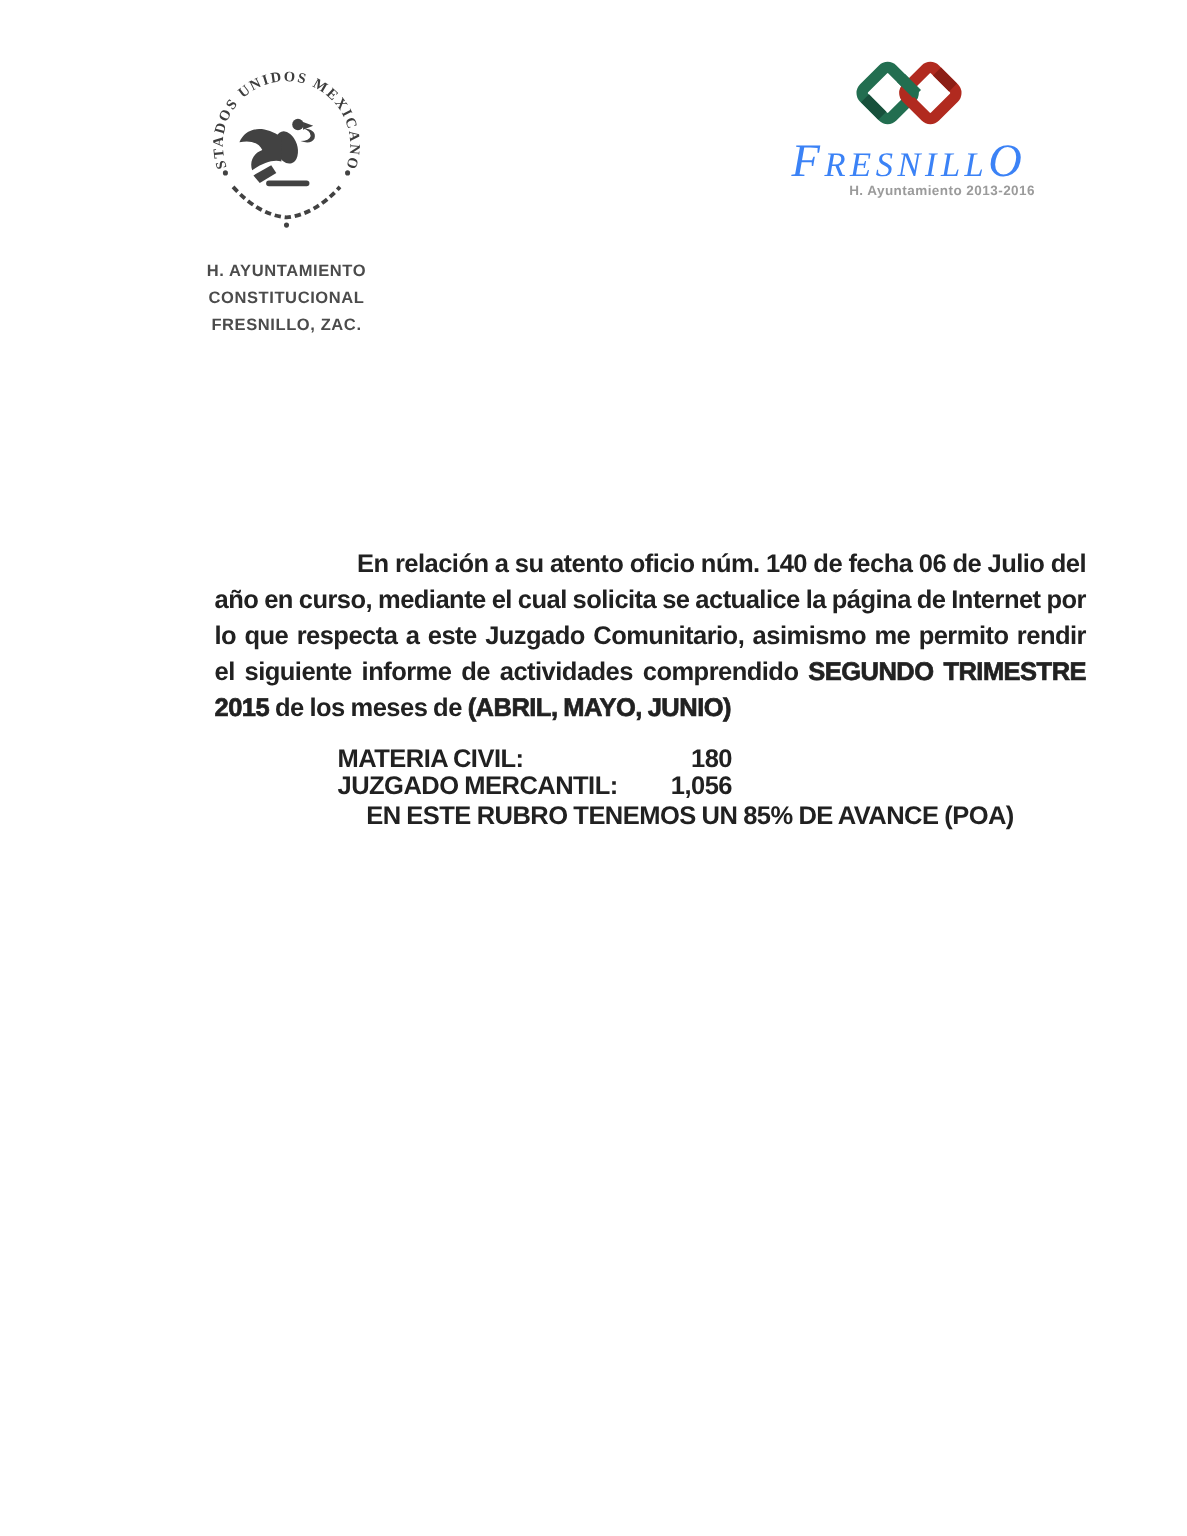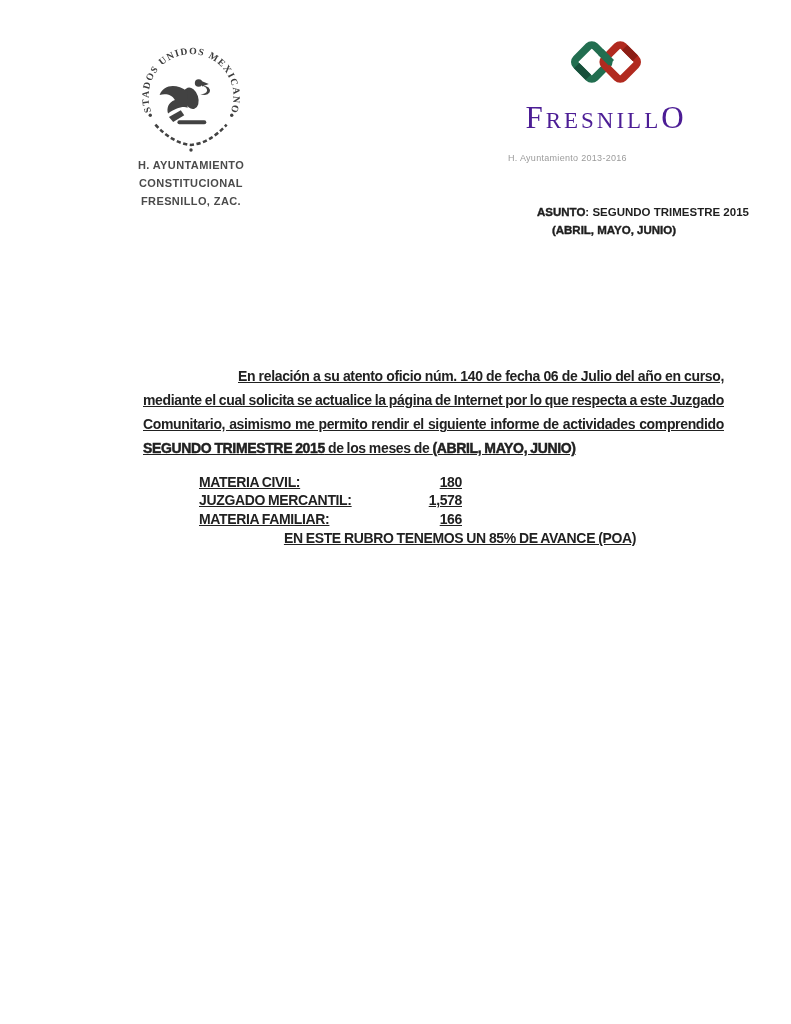--- a/index.html
+++ b/index.html
@@ -4,53 +4,53 @@
 <style>
   html,body{margin:0;padding:0;background:#ffffff;}
   .page{
     position:relative;width:791px;height:1024px;background:#fff;
     font-family:"Liberation Sans",sans-serif;color:#1f1f1f;overflow:hidden;
   }
 
   
   .seal{position:absolute;left:129px;top:44px;width:124px;text-align:center;}
   .seal svg{display:block;margin:0 auto;}
-  .seal-caption{margin-top:0;font-size:11px;font-weight:bold;color:#4b4b4b;
+  .seal-caption{margin-top:16px;font-size:11px;font-weight:bold;color:#4b4b4b;
     line-height:18px;letter-spacing:.4px;}
 
   
   .logo{position:absolute;left:508px;top:34px;width:196px;text-align:center;}
   .logo svg{display:block;margin:0 auto;}
-  .wordmark{font-family:"Liberation Serif",serif;color:#4c1d95;letter-spacing:3px;
-    line-height:1;margin-top:12px;white-space:nowrap;}
+  .wordmark{font-family:"Liberation Serif",serif;color:#3b82f6;letter-spacing:3px;
+    line-height:1;margin-top:1px;white-space:nowrap;font-style:italic;}
   .wm-big{font-size:31px;}
   .wm-small{font-size:23px;}
-  .tagline{font-size:9px;color:#9b9b9b;text-align:left;padding-right:14px;
-    margin-top:20px;letter-spacing:.3px;}
+  .tagline{font-size:9px;color:#9b9b9b;text-align:right;padding-right:14px;
+    margin-top:0;letter-spacing:.3px;font-weight:bold;}
 
   
   .meta{position:absolute;left:493px;top:129px;display:grid;
     grid-template-columns:103px auto;row-gap:5px;font-size:11.5px;font-weight:bold;}
   .meta .label{-webkit-text-stroke:.3px;}
 
   
   .asunto{position:absolute;left:537px;top:203px;width:180px;
     font-size:11.5px;font-weight:bold;line-height:18px;}
   .asunto .line1{white-space:nowrap;}
   .asunto .label,.asunto .line2{-webkit-text-stroke:.4px;}
   .asunto .line2{text-align:center;padding-right:26px;}
 
   
   .content{position:absolute;left:143px;top:364px;width:581px;
-    font-size:14px;font-weight:bold;letter-spacing:-.35px;word-spacing:-.5px;
-    line-height:24px;color:#212121;text-decoration:underline;}
+    font-size:17px;font-weight:bold;letter-spacing:-.35px;word-spacing:-.5px;
+    line-height:24px;color:#212121;}
   .content p{margin:0;text-align:justify;text-indent:95px;}
   .p2{margin-top:18px;}
   .emph{-webkit-text-stroke:.45px;}
-  .stats{margin:13px 0 0 56px;width:263px;line-height:18.4px;}
+  .stats{margin:13px 0 0 82px;width:263px;line-height:18.4px;}
   .stat-row{display:flex;justify-content:space-between;}
   .stats-note{margin:1px 0 0 53px;line-height:18.4px;text-align:center;}
   .p3{margin-top:15px;}
 </style>
 </head>
 <body>
 
 <div class="page">
 
   <div class="seal">
@@ -90,40 +90,32 @@
       <path d="M84,13.8 L96,25.8" stroke="#8C1E15" stroke-width="8.5" fill="none"></path>
       <path d="M57,18.8 L69,30.8" stroke="#226E50" stroke-width="8.5" fill="none"></path>
     </svg>
     <div class="wordmark">
       <span class="wm-big">F</span><span class="wm-small">RESNILL</span><span class="wm-big">O</span>
     </div>
     <div class="tagline">H. Ayuntamiento 2013-2016</div>
   </div>
 
 
-  <div class="asunto">
-    <div class="line1"><span class="label">ASUNTO</span><span>: SEGUNDO TRIMESTRE 2015</span></div>
-    <div class="line2">(ABRIL, MAYO, JUNIO)</div>
-  </div>
 
   <div class="content">
     <p class="p1"><span>En relación a su atento oficio núm. 140 de fecha 06 de Julio del año en curso, mediante el cual solicita se actualice la página de Internet por lo que respecta a este Juzgado Comunitario, asimismo me permito rendir el siguiente informe de actividades comprendido </span><span class="emph">SEGUNDO TRIMESTRE 2015</span><span> de los meses de </span><span class="emph">(ABRIL, MAYO, JUNIO)</span></p>
 
 
     <div class="stats">
       <div class="stat-row">
         <span>MATERIA CIVIL:</span>
         <span>180</span>
       </div>
       <div class="stat-row">
         <span>JUZGADO MERCANTIL:</span>
-        <span>1,578</span>
-      </div>
-      <div class="stat-row">
-        <span>MATERIA FAMILIAR:</span>
-        <span>166</span>
+        <span>1,056</span>
       </div>
     </div>
     <div class="stats-note">EN ESTE RUBRO TENEMOS UN 85% DE AVANCE (POA)</div>
 
   </div>
 
 </div>
 
 </body></html>

